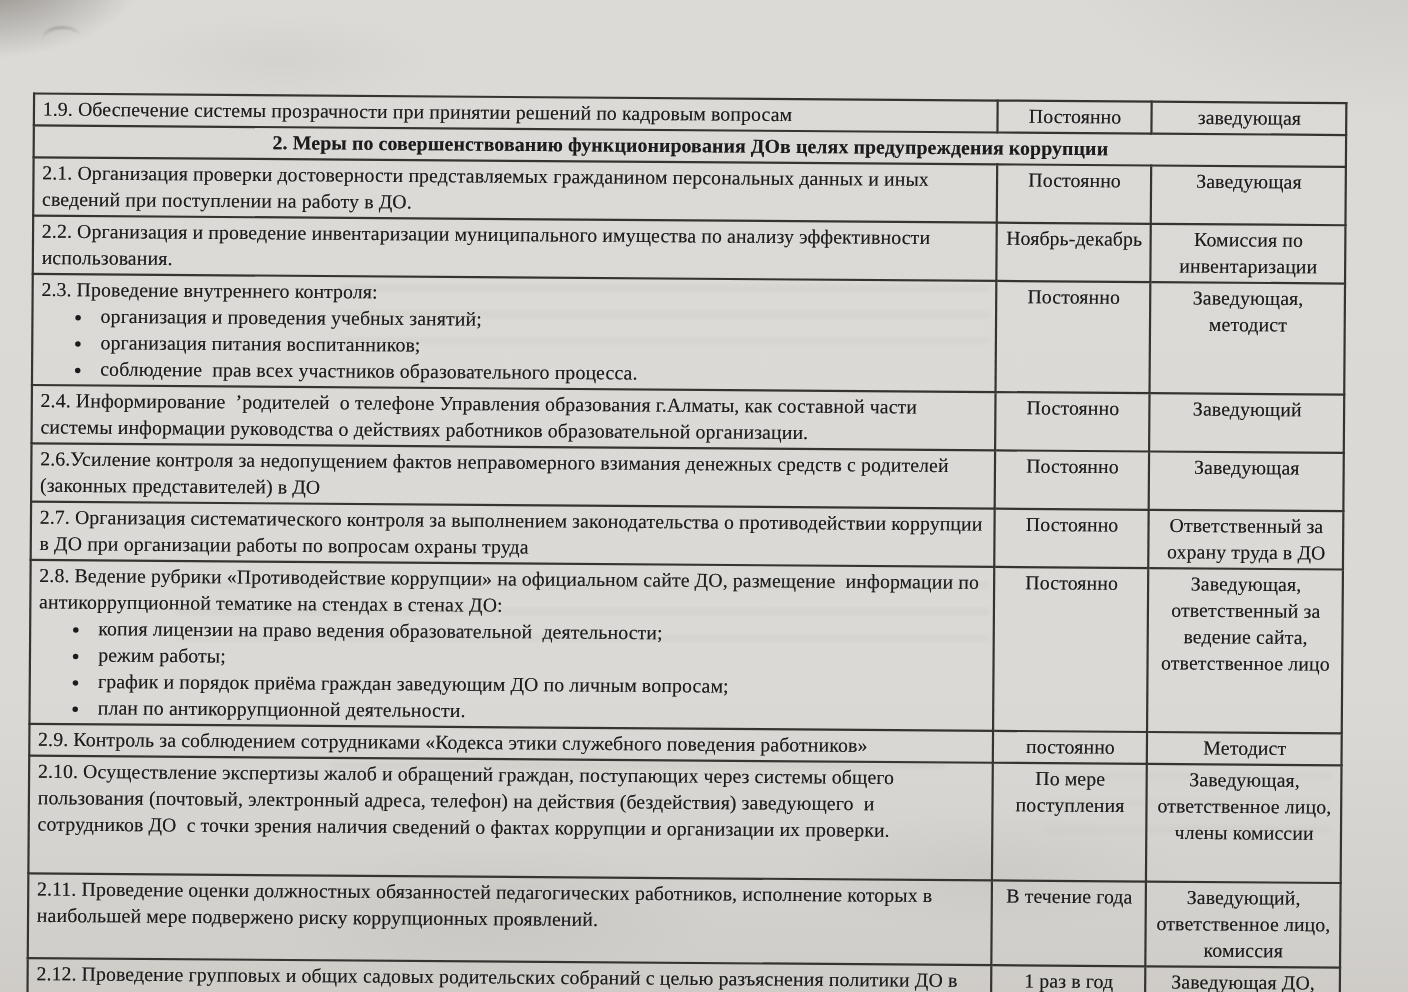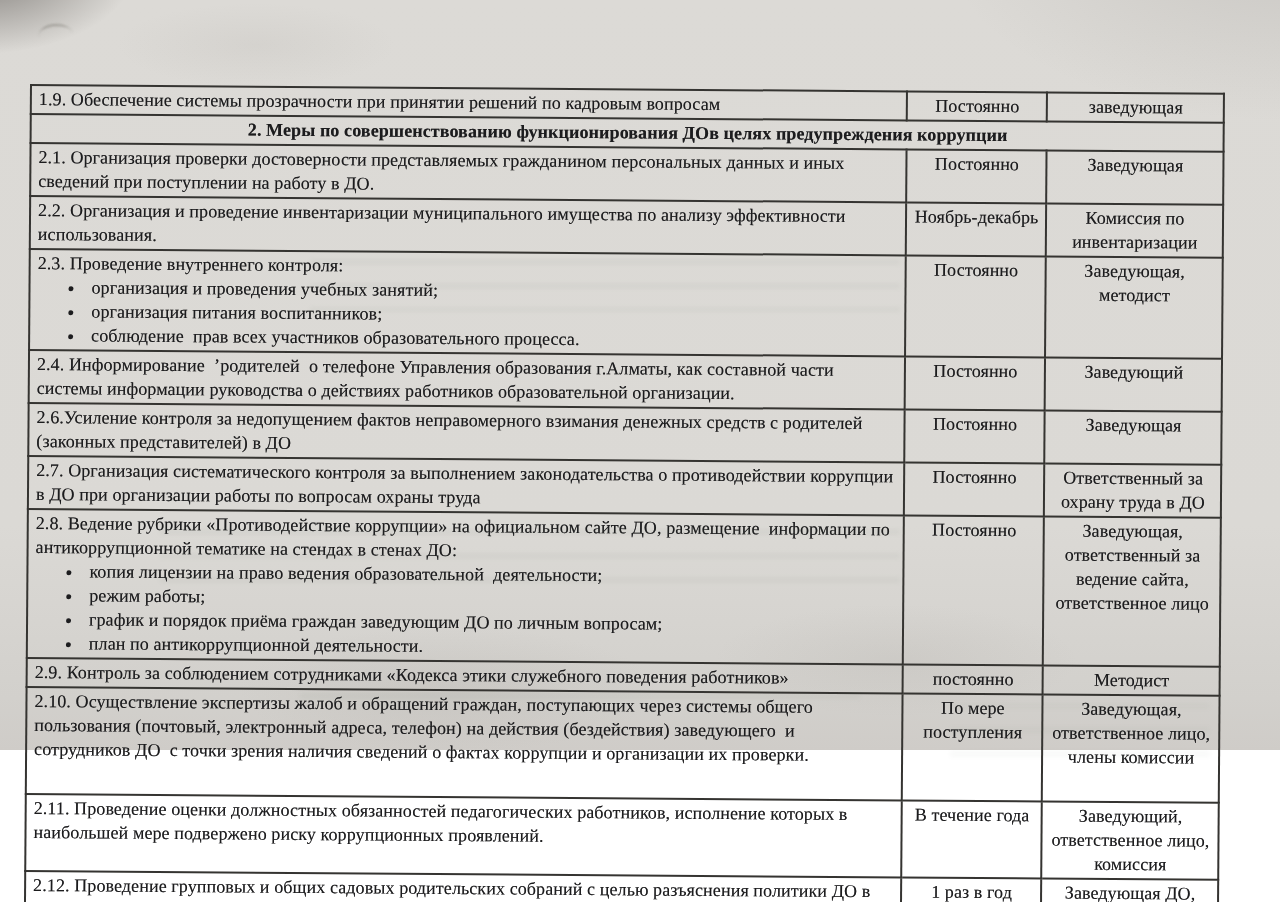--- a/index.html
+++ b/index.html
@@ -3,21 +3,21 @@
 <meta charset="utf-8">
 <style>
   html, body {
     margin: 0; padding: 0;
     width: 1280px; height: 902px;
     overflow: hidden;
     font-family: "Liberation Serif", "DejaVu Serif", serif;
   }
   .sheet {
     position: relative;
-    width: 1280px; height: 750px;
+    width: 1280px; height: 902px;
     background:
       radial-gradient(220px 120px at -20px -30px, rgba(55,50,46,0.55), rgba(55,50,46,0.0) 70%),
       radial-gradient(500px 260px at 101% -8%, rgba(120,117,112,0.18), rgba(120,117,112,0) 70%),
       linear-gradient(180deg, #dcdad6 0%, #dbd9d5 70%, #d2d0cc 93%, #cfccc8 100%),
       #dad8d5;
     color: #1c1c1e;
   }
   
   .mottle {
     position: absolute; inset: 0;

